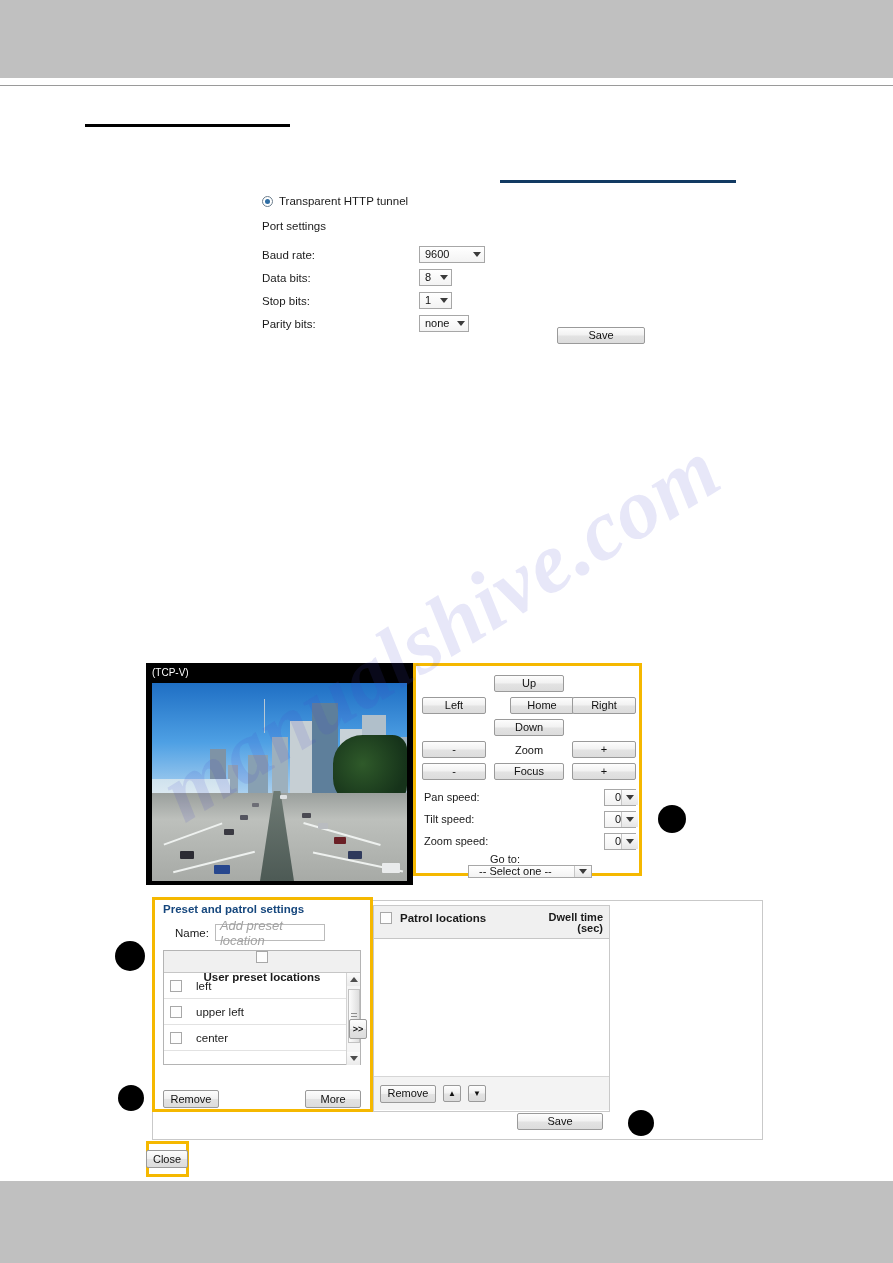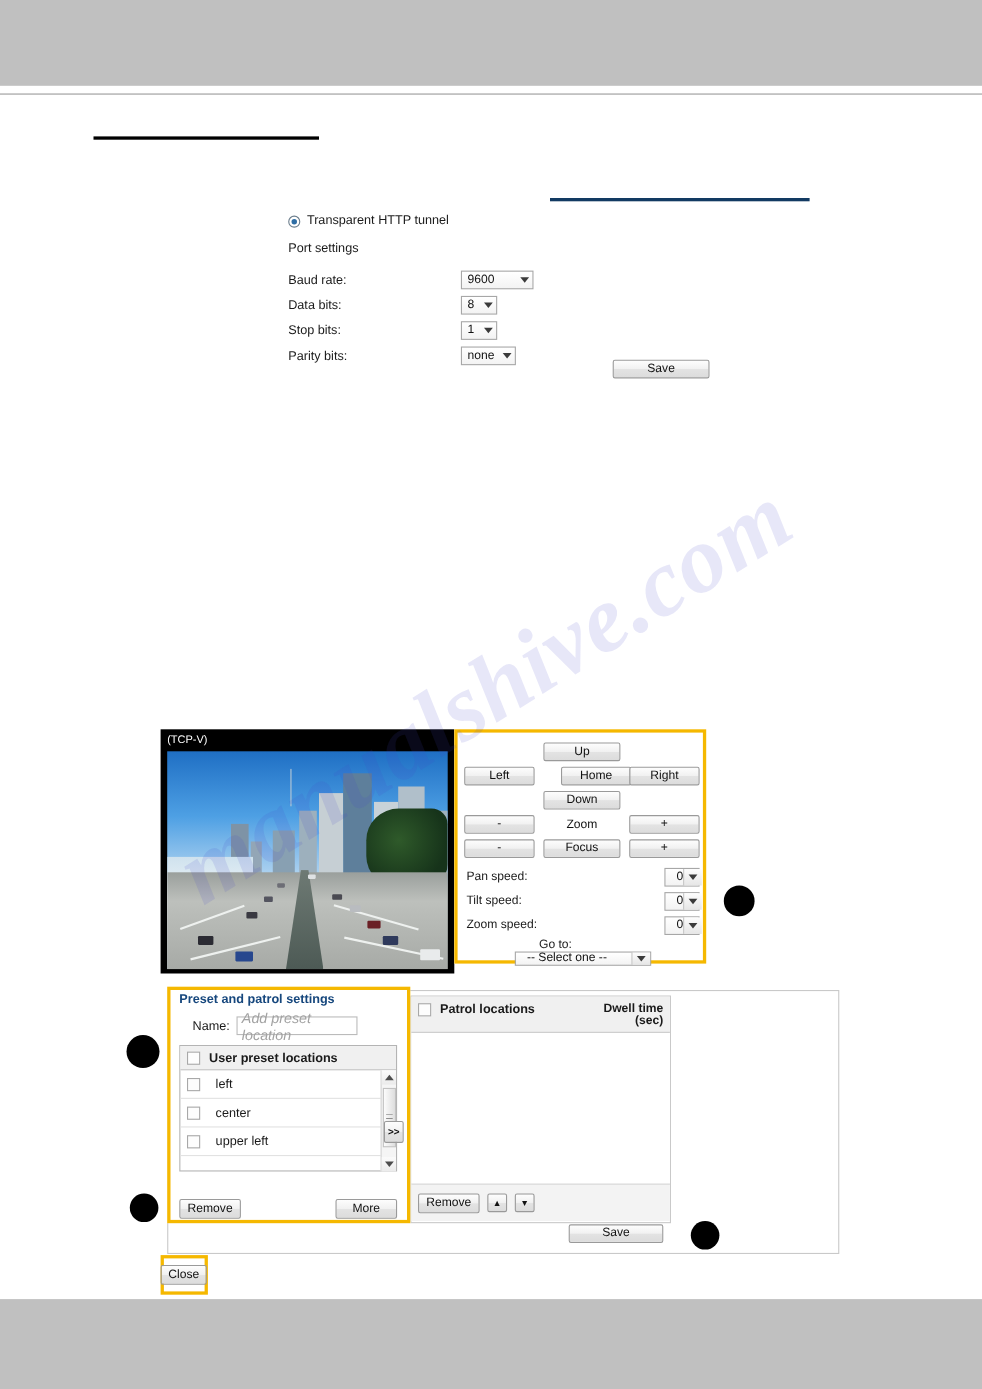--- a/index.html
+++ b/index.html
@@ -255,20 +255,21 @@
     box-sizing: border-box;
     height: 22px;
     background: #f0f0f0;
     border-bottom: 1px solid #c6c6c6;
     display: flex; align-items: center;
     padding: 0 6px;
     gap: 8px;
     font-weight: bold;
     font-size: 11.5px;
     color: #1a1a1a;
+    flex-direction: column;
   }
   .cb {
     box-sizing: border-box;
     width: 12px; height: 12px;
     border: 1px solid #a8a8a8;
     background: #fdfdfd;
     flex: none;
   }
   .list-body { position: relative; }
   .list-row {
@@ -541,25 +542,25 @@
       <span class="cb"></span>
       <span>User preset locations</span>
     </div>
     <div class="list-body" style="height:92px; overflow:hidden;">
       <div class="list-row">
         <span class="cb"></span>
         <span>left</span>
       </div>
       <div class="list-row">
         <span class="cb"></span>
-        <span>center</span>
+        <span>upper left</span>
       </div>
       <div class="list-row">
         <span class="cb"></span>
-        <span>upper left</span>
+        <span>center</span>
       </div>
       <div class="vscroll">
         <div class="sb-arrow">
             <span class="tri-up"></span>
           </div>
         <div class="sb-thumb"></div>
         <div class="sb-arrow bottom">
             <span class="tri-down"></span>
           </div>
       </div>

